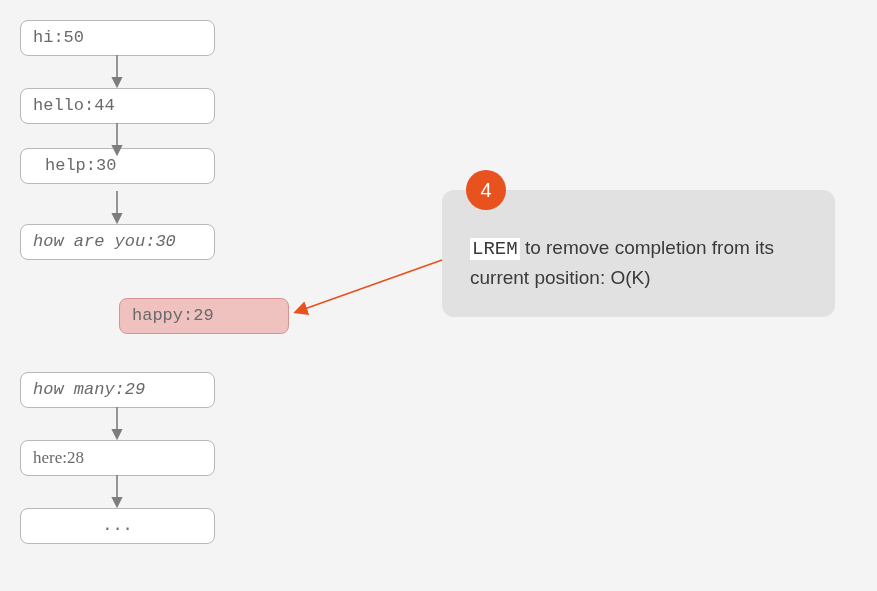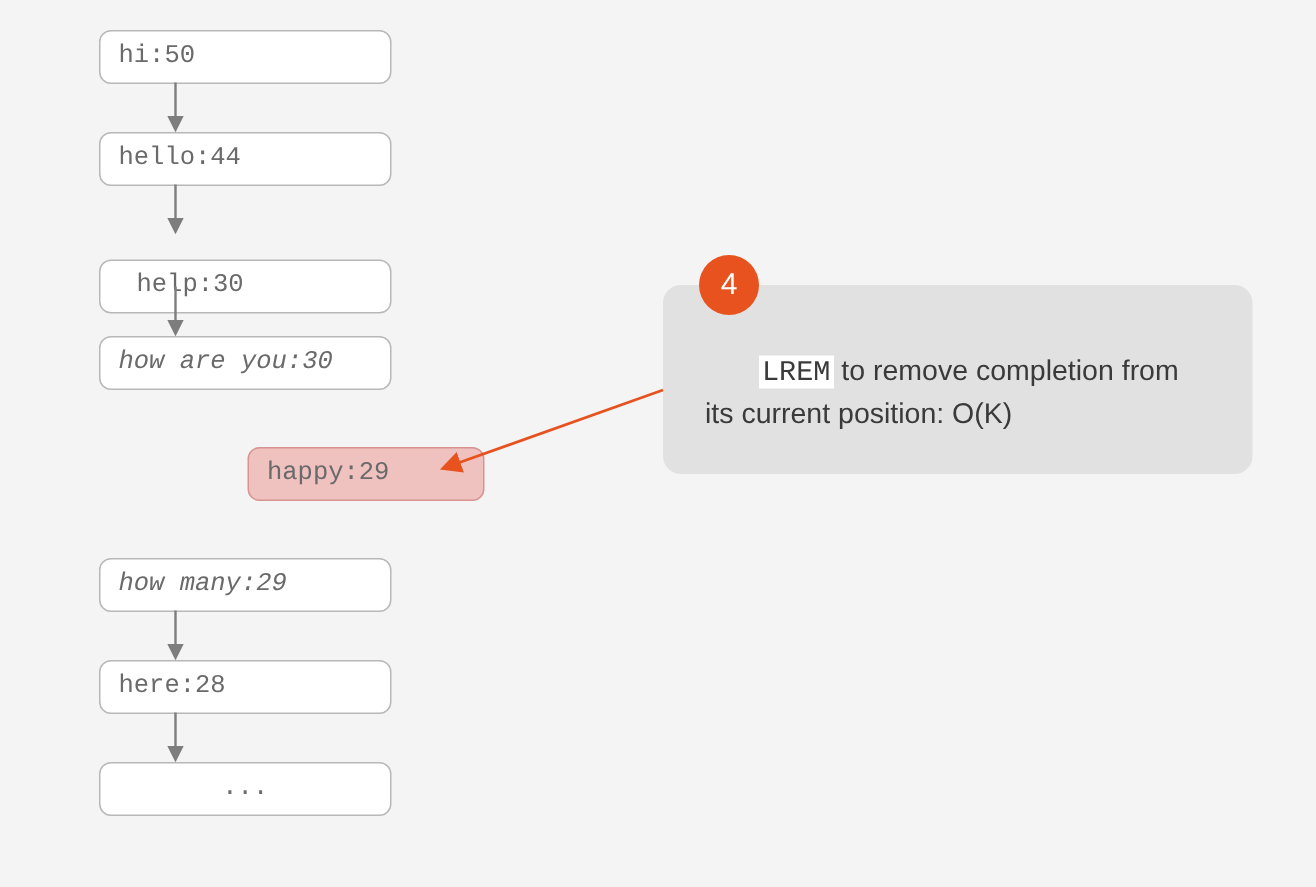--- a/index.html
+++ b/index.html
@@ -17,21 +17,20 @@
     box-sizing: border-box;
     border: 1.5px solid #b8b8b8;
     background: #ffffff;
     border-radius: 8px;
     padding: 6px 12px;
     font-family: "Menlo", "Consolas", "Courier New", monospace;
     font-size: 17px;
     color: #6a6a6a;
     line-height: 1.3;
     white-space: nowrap;
-    margin-left: 46px;
   }
   .node.highlight {
     background: #efc2c0;
     border-color: #d89390;
   }
   .node.ellipsis {
     text-align: center;
     width: 195px;
   }
   .node.fixed {
@@ -44,21 +43,20 @@
     border-radius: 12px;
     padding: 44px 28px 26px 28px;
     font-size: 19px;
     color: #3a3a3a;
     line-height: 1.45;
   }
   .callout .code {
     font-family: "Menlo", "Consolas", "Courier New", monospace;
     background: #ffffff;
     padding: 0 2px;
-    margin-left: 36px;
   }
   .badge {
     position: absolute;
     width: 40px;
     height: 40px;
     border-radius: 50%;
     background: #e7521e;
     color: #ffffff;
     font-size: 20px;
     font-weight: 500;
@@ -79,35 +77,35 @@
 </style>
 </head>
 <body>
 
 <div class="node fixed" style="left:20px; top:20px;">
   <span>hi:50</span>
 </div>
 <div class="node fixed" style="left:20px; top:88px;">
   <span>hello:44</span>
 </div>
-<div class="node fixed" style="left:20px; top:173px;padding-left:24px;">
+<div class="node fixed" style="left:20px; top:148px;padding-left:24px;">
   <span>help:30</span>
 </div>
 <div class="node fixed" style="left:20px; top:224px;font-style:italic;">
   <span>how are you:30</span>
 </div>
 
-<div class="node highlight" style="left:119px; top:298px; width:158px;">
+<div class="node highlight" style="left:119px; top:298px; width:170px;">
   <span>happy:29</span>
 </div>
 
 <div class="node fixed" style="left:20px; top:372px;font-style:italic;">
   <span>how many:29</span>
 </div>
-<div class="node fixed" style="left:20px; top:440px;">
+<div class="node fixed" style="left:20px; top:440px;font-family:Liberation Serif, serif;">
   <span>here:28</span>
 </div>
 <div class="node fixed ellipsis" style="left:20px; top:508px;">
   <span>...</span>
 </div>
 
 <div class="callout" style="left:442px; top:190px; width:393px;">
   <div class="badge">
     <span>4</span>
   </div>

